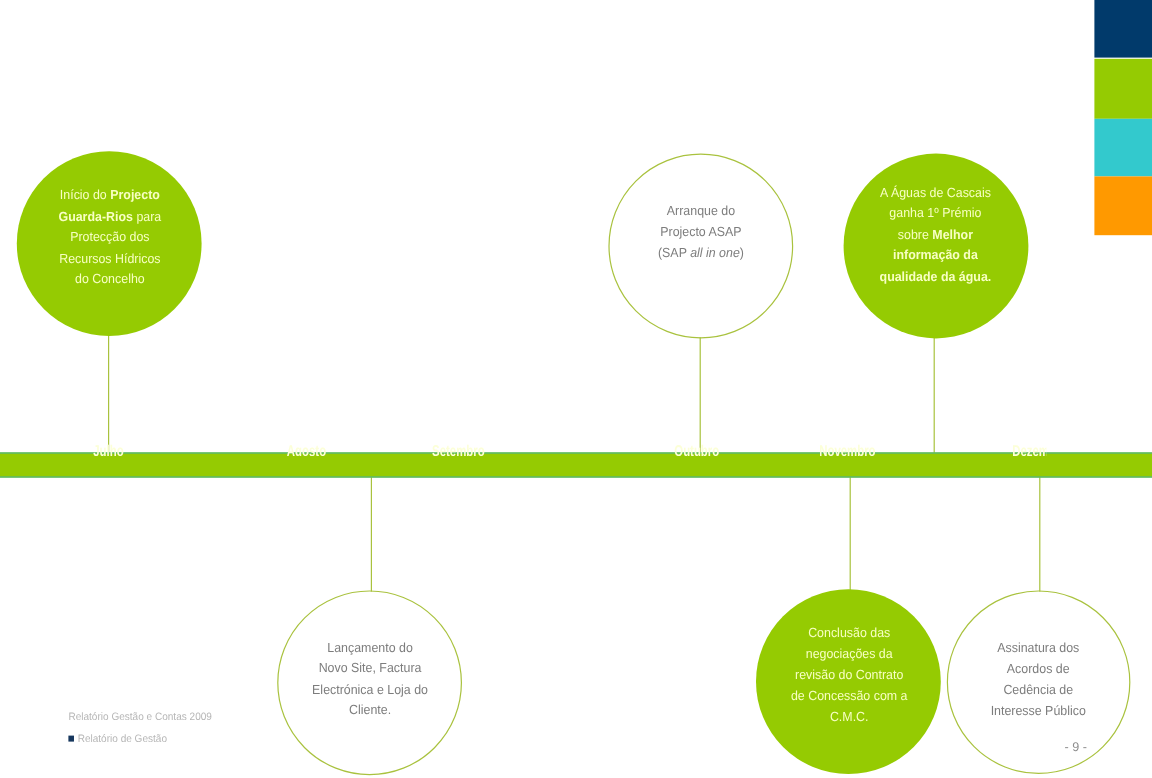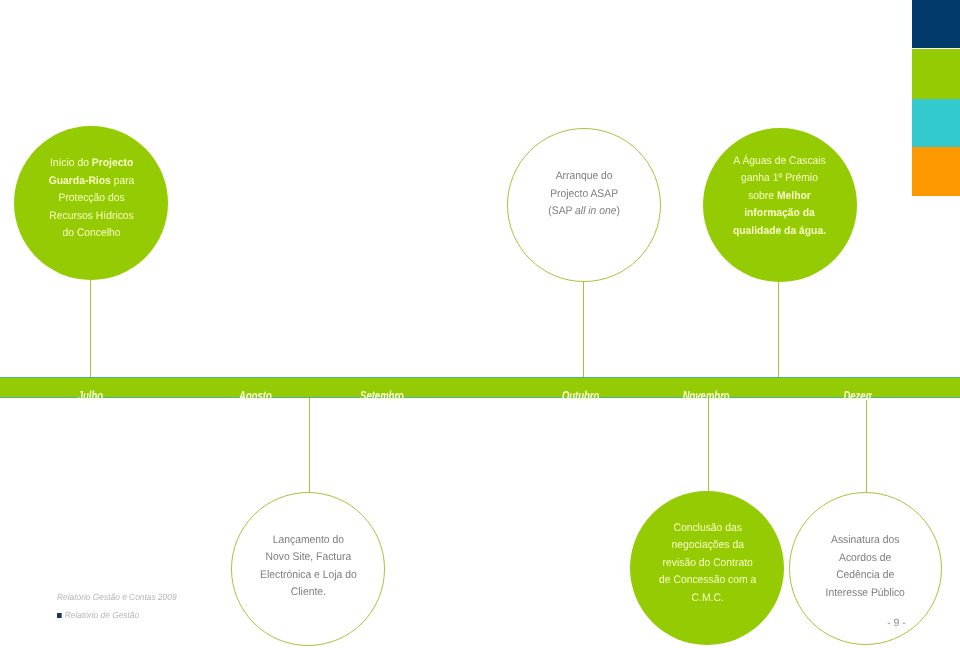--- a/index.html
+++ b/index.html
@@ -25,23 +25,22 @@
     left: 0; top: 377px;
     width: 960px; height: 21px;
     background: #95cb02;
     border-top: 1px solid #4bb789;
     border-bottom: 1px solid #4bb789;
     box-sizing: border-box;
     overflow: hidden;
   }
   #band-labels {
     position: absolute;
-    left: 0; top: 384px; width: 872px; height: 15.6px;
+    left: 0; top: 364px; width: 872px; height: 15.6px;
     overflow: hidden;
-    font-style: italic;
   }
   #band-labels .month {
     position: absolute;
     top: 5px;
     font-size: 13px;
     font-weight: bold;
     color: #fcffd8;
     white-space: nowrap;
     line-height: 13px;
     transform: scaleX(0.731);
@@ -61,21 +60,21 @@
     position: absolute;
     text-align: center;
     font-size: 11px;
     line-height: 17.5px;
     white-space: nowrap;
     transform: scaleX(0.94);
   }
   .ntxt.light { color: #f8ffc4; }
   .ntxt.dark  { color: #7d7d7d; }
   
-  #footer { position: absolute; left: 56.9px; top: 592px; font-size: 9px; color: #b6b6b6; font-style: italic; }
+  #footer { position: absolute; left: 56.9px; top: 592px; font-size: 9px; color: #b6b6b6; }
   #footer .line1, #footer .line2 {
     white-space: nowrap;
     transform: scaleX(0.93);
     transform-origin: 0 50%;
     line-height: 10px;
   }
   #footer .line2 { margin-top: 7.5px; }
   #footer .bullet {
     display: inline-block; width: 4.5px; height: 4.5px;
     background: #17375e; vertical-align: baseline;

